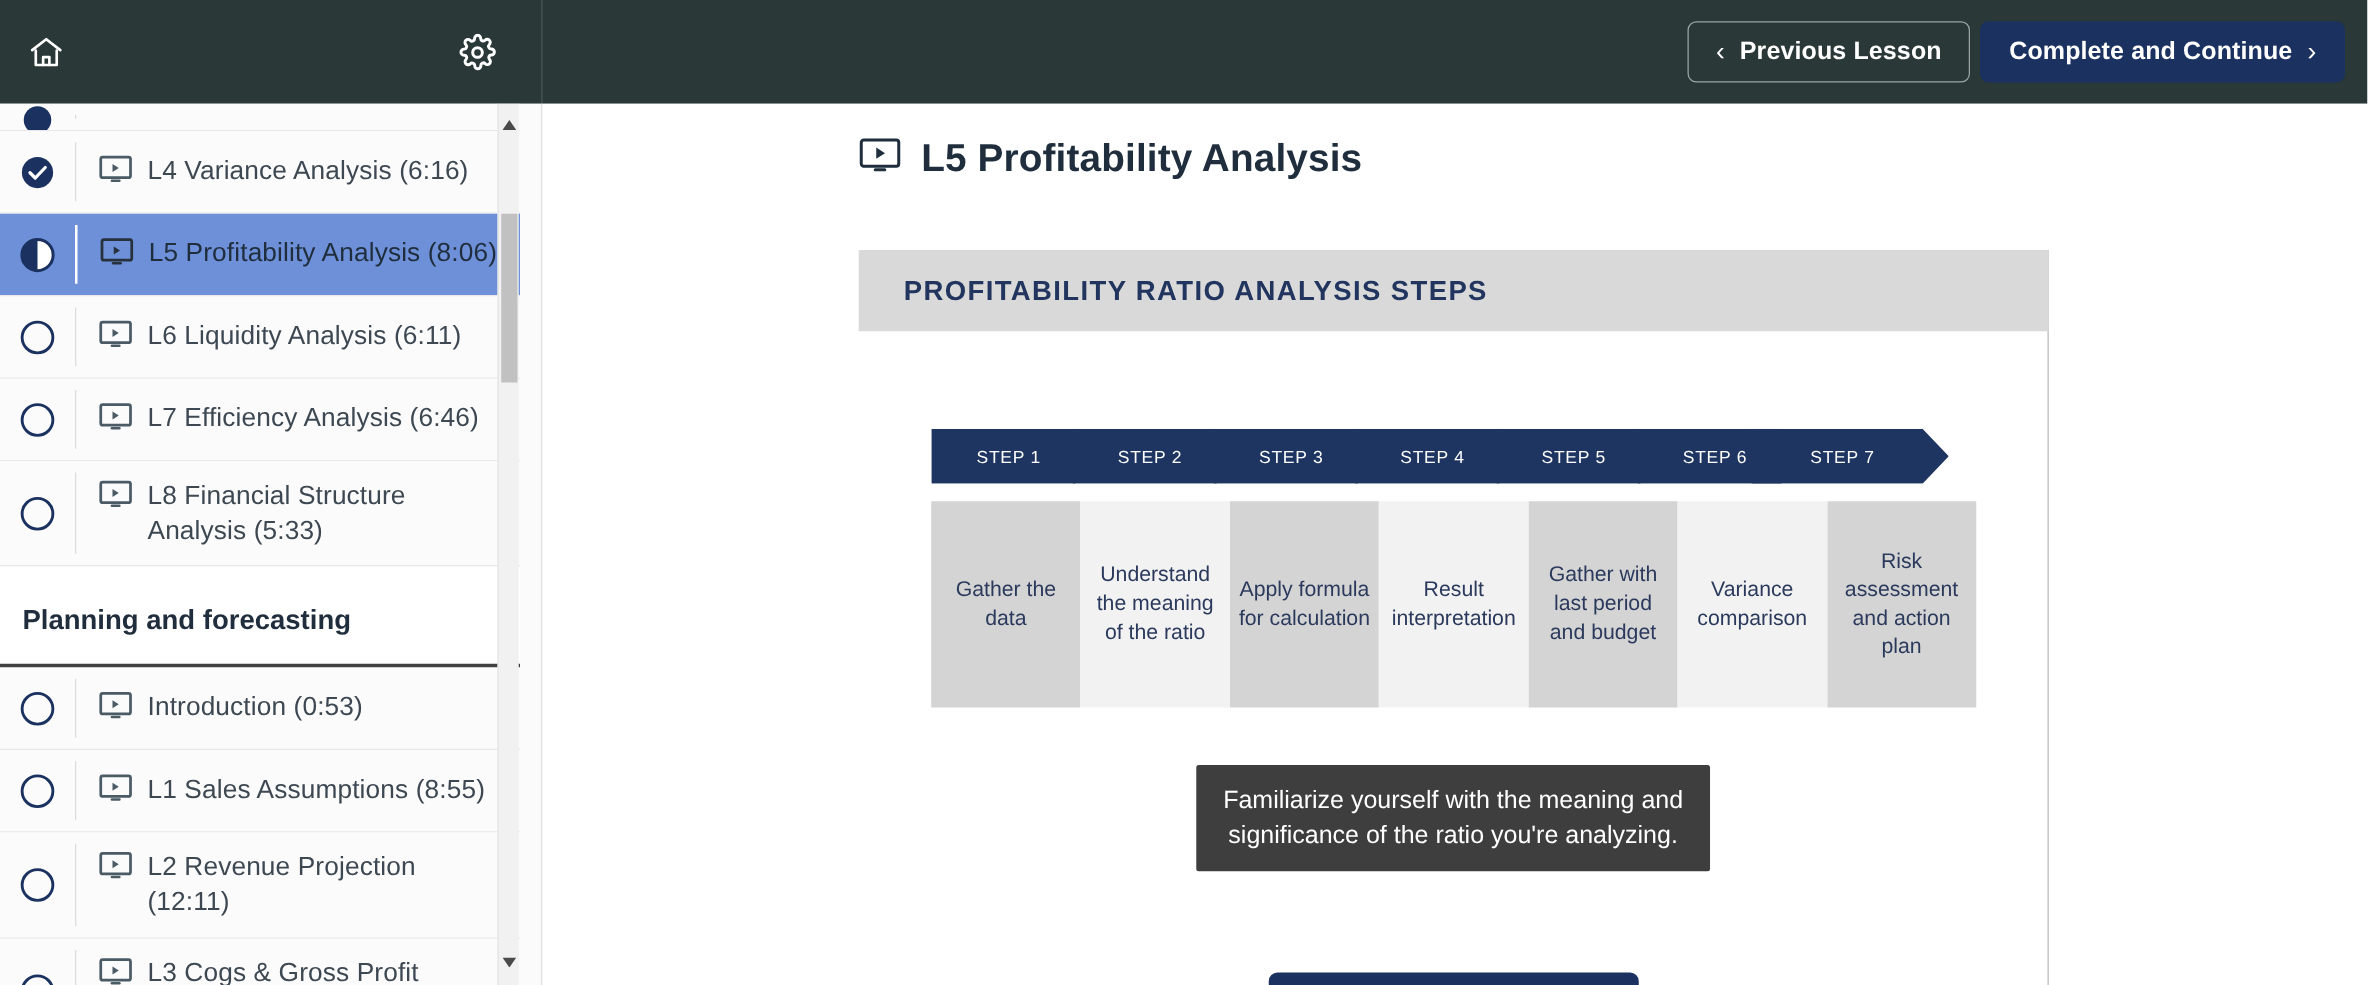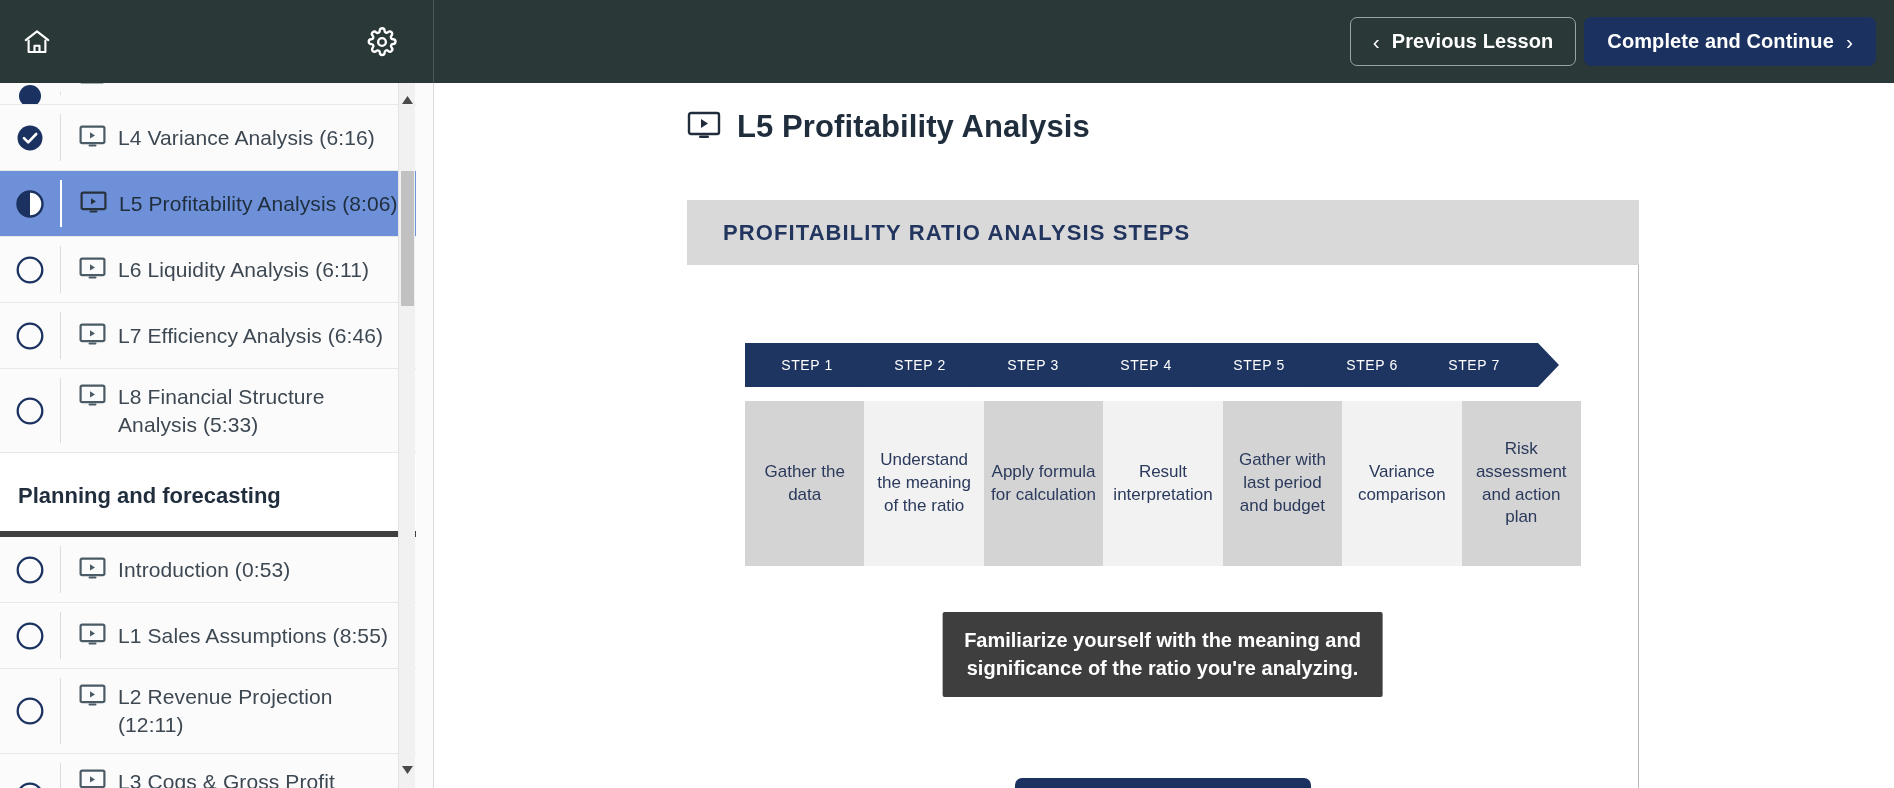--- a/index.html
+++ b/index.html
@@ -94,21 +94,21 @@
     line-height: 1.32;
     letter-spacing: .1px;
   }
   .lesson.active .lesson-label { color: #1f2d3d; }
   .section-head {
     padding: 30px 18px 22px 18px;
     font-size: 22px;
     font-weight: bold;
     color: #1f2d3d;
     background: #ffffff;
-    border-bottom: 6px solid #404040;
+    border-bottom: 3px solid #404040;
   }
   .lesson.partial-top {
     min-height: 22px; height: 22px; overflow: hidden; align-items: flex-end;
   }
 
   
   .scrollbar {
     position: absolute; top: 0; right: 18px;
     width: 17px; height: 705px;
     background: #f1f1f1;
@@ -194,21 +194,21 @@
   .step-box.light { background: #f2f2f2; }
 
   .caption {
     position: absolute; top: 412px; left: 50%;
     transform: translateX(-50%);
     background: #3e3e3e;
     color: #ffffff;
     border-radius: 2px;
     padding: 14px 22px;
     font-size: 20px;
-    font-weight: bold;
+    font-weight: normal;
     line-height: 1.42;
     text-align: center;
     white-space: pre-line;
     max-width: 450px;
   }
   .bottom-bar {
     position: absolute; top: 578px; left: 50%;
     transform: translateX(-50%);
     width: 296px; height: 34px;
     background: #1b3260;

